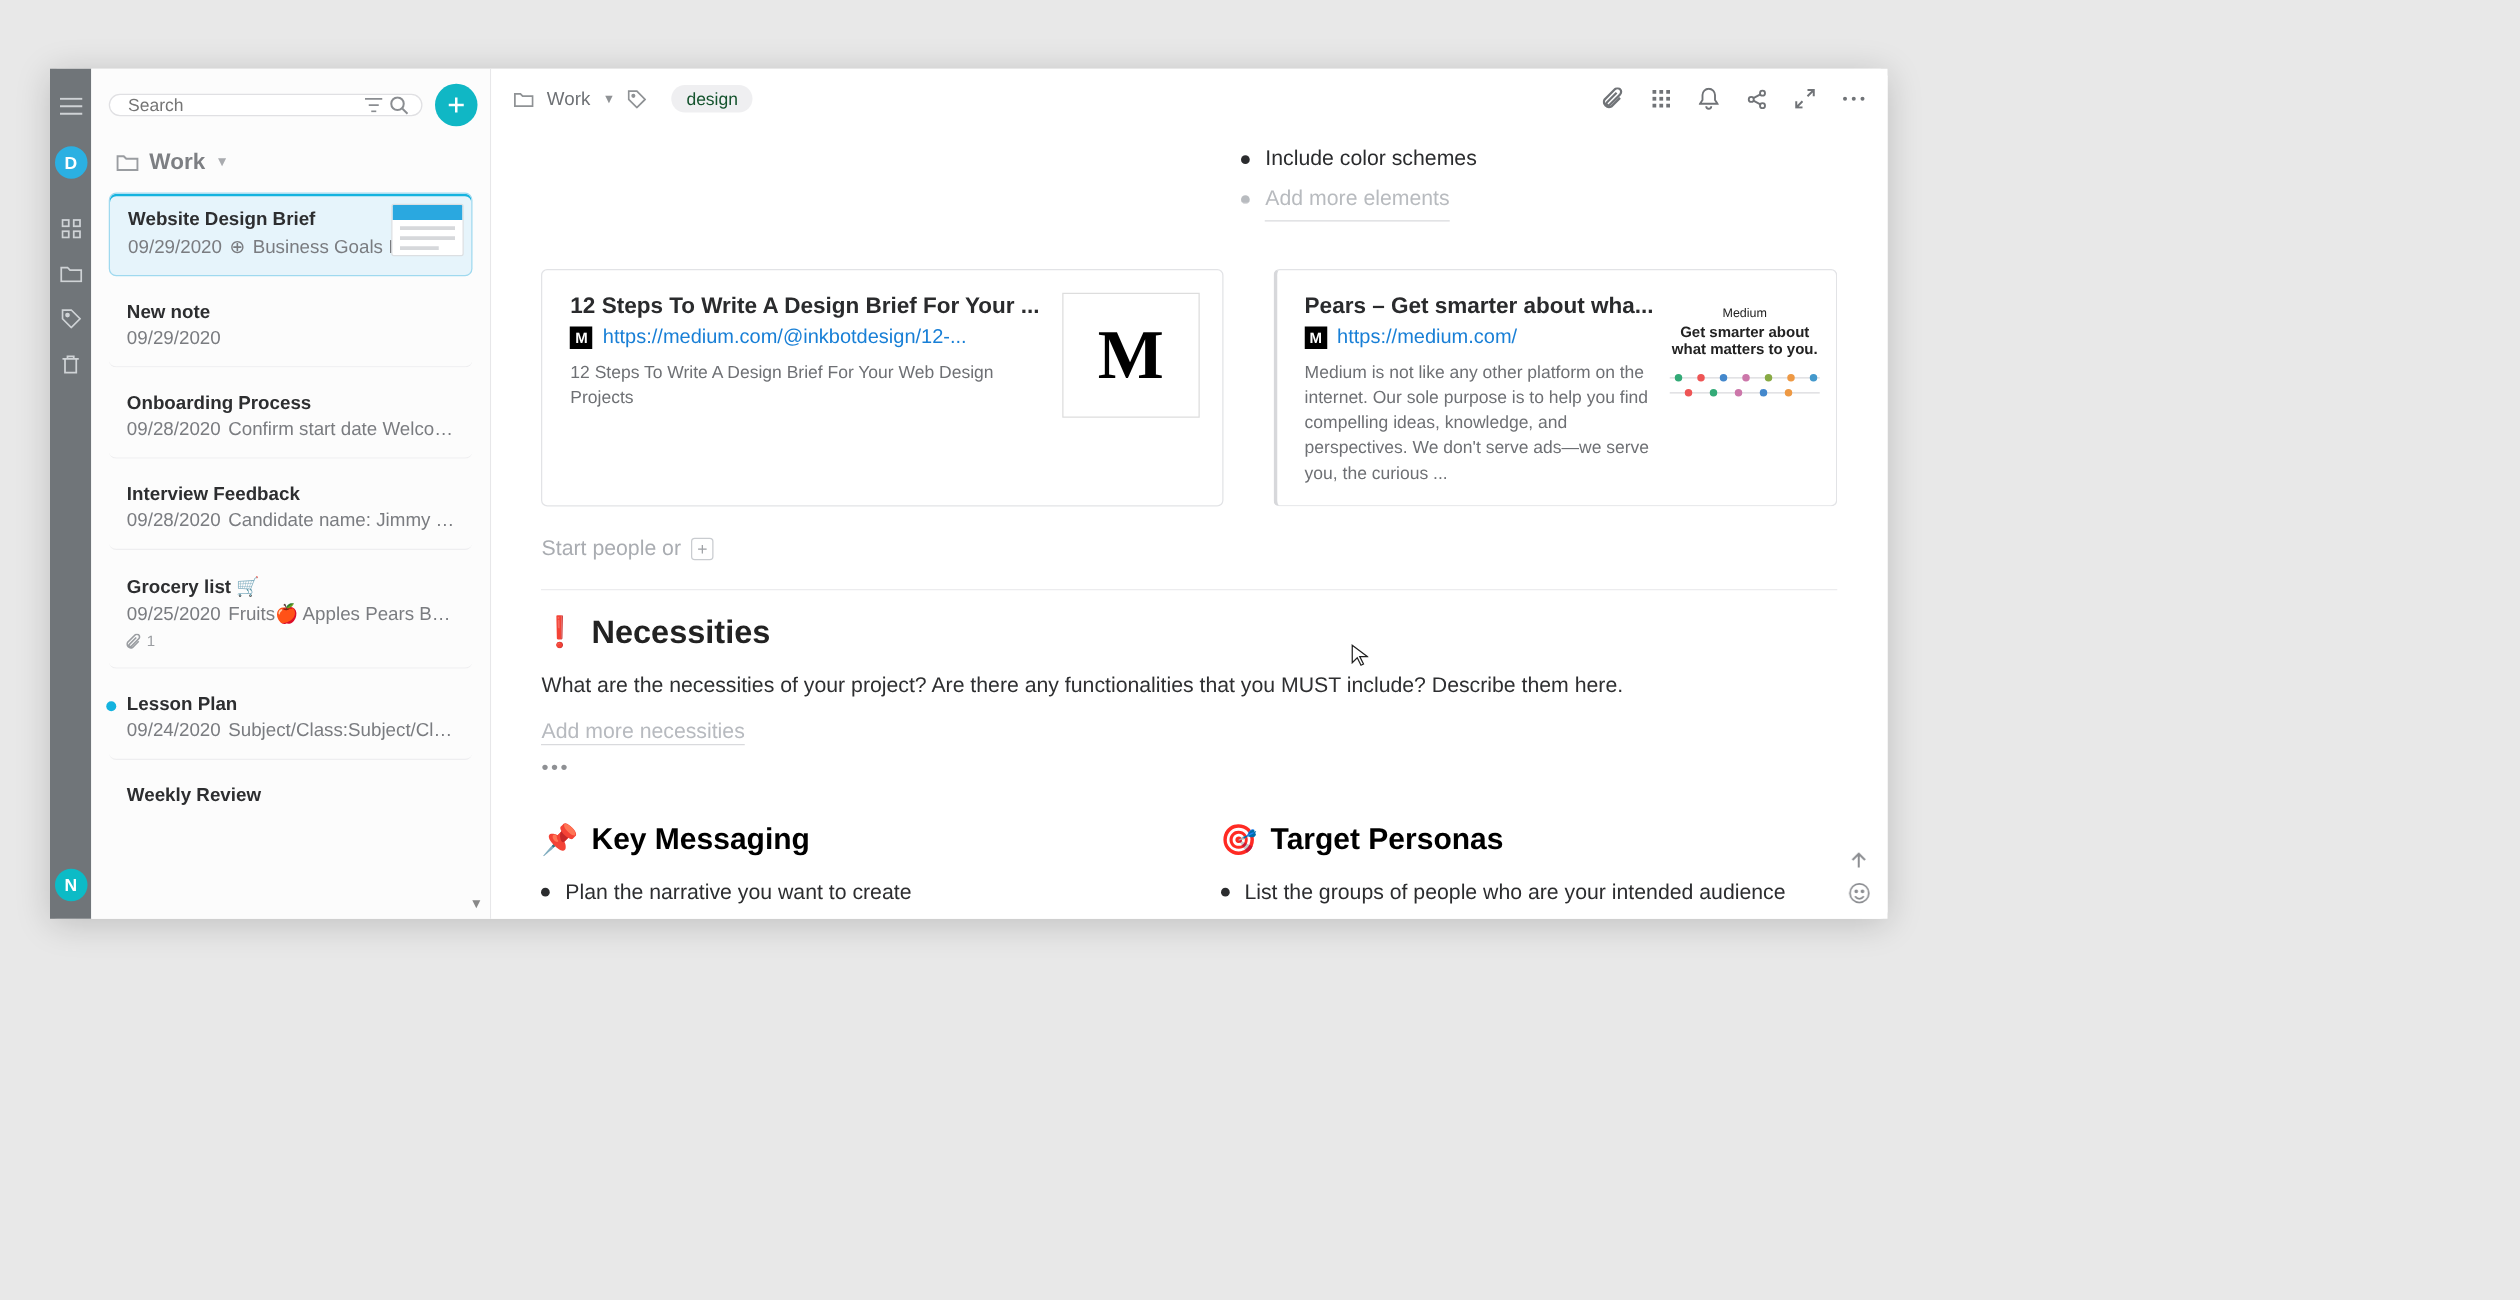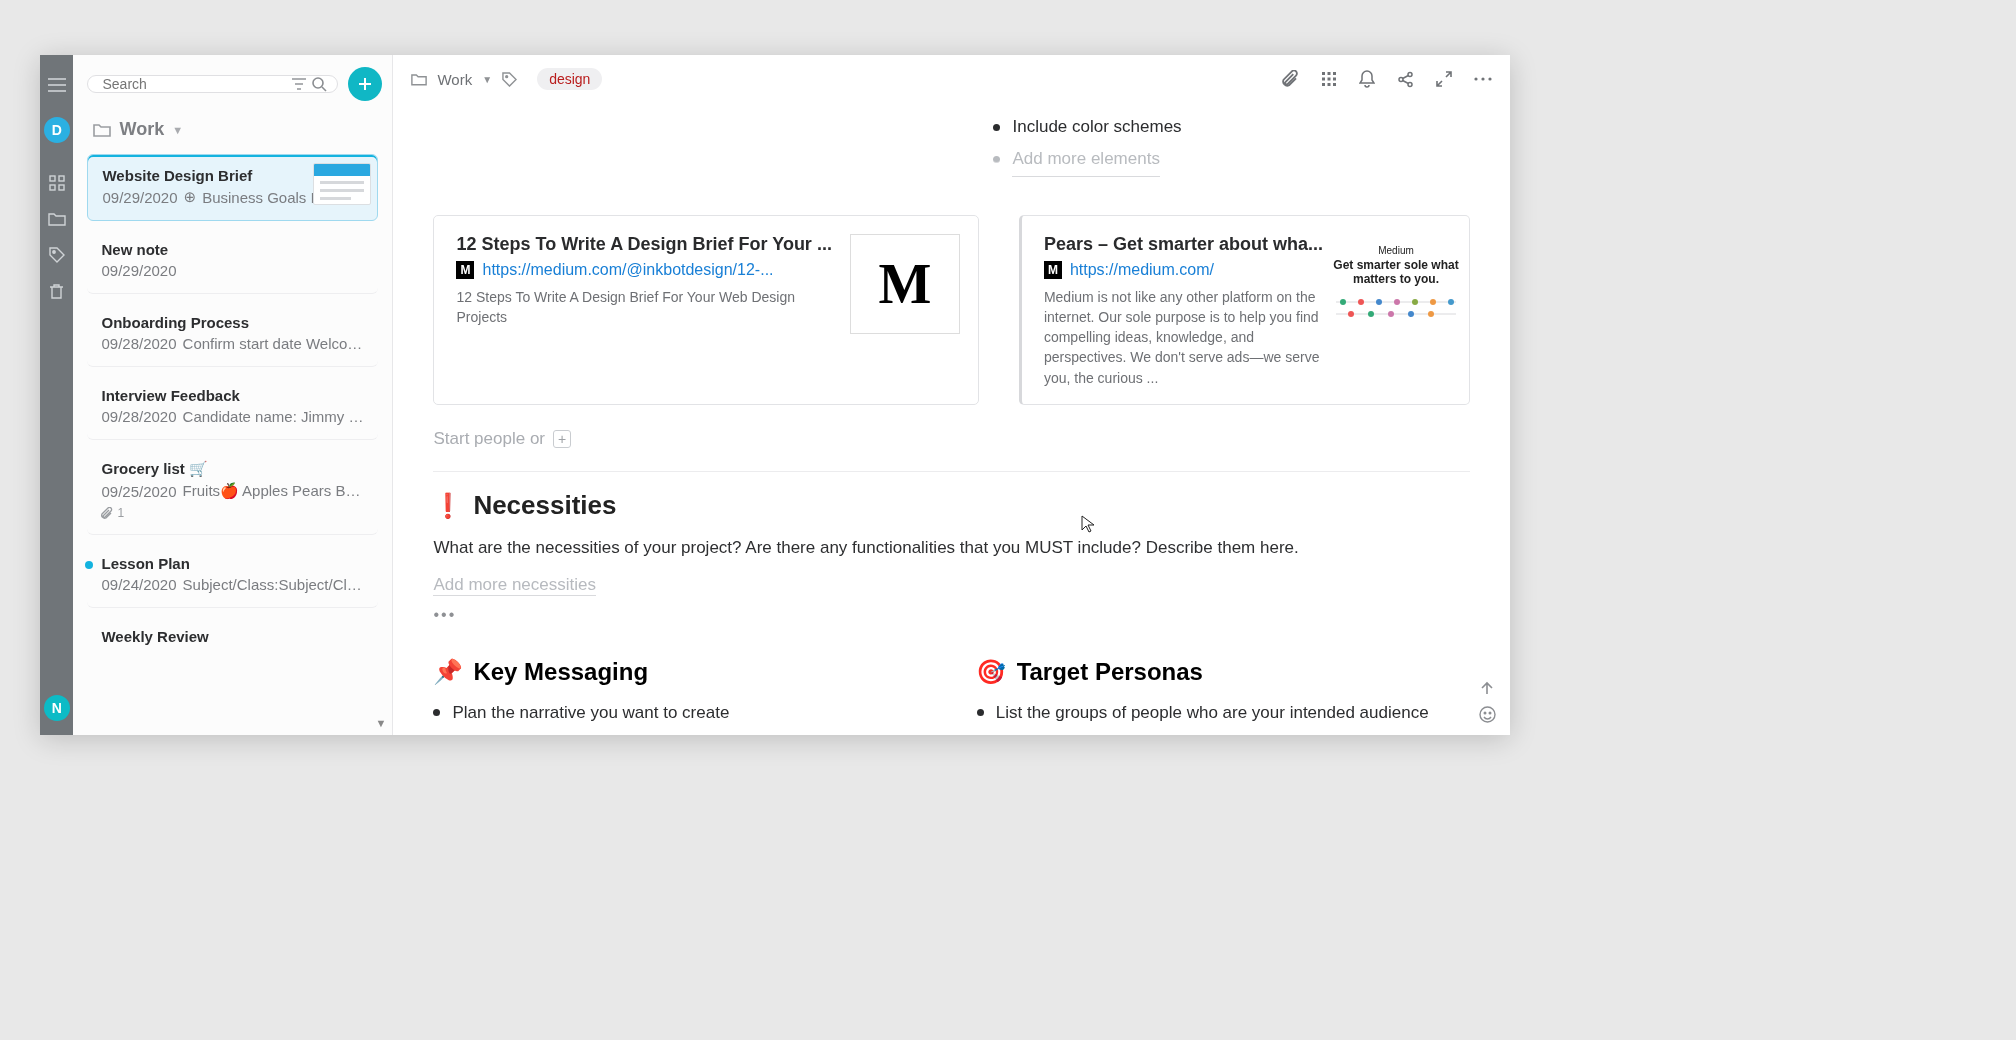--- a/index.html
+++ b/index.html
@@ -35,21 +35,21 @@
   .note .thumb .bar{height:12px;background:#2aa8e0;}
   .note .thumb .ln{height:3px;background:#d6d8db;margin:5px 6px 0;}
   .note .dot-unread{width:8px;height:8px;border-radius:50%;background:#14b3df;position:absolute;left:-2px;top:18px;}
   .sidebar .sb-chev{position:absolute;bottom:6px;right:6px;color:#888;font-size:11px;}
   
   .main { flex:1; display:flex; flex-direction:column; position:relative; background:#fff;}
   .topbar { height:48px; display:flex; align-items:center; padding:0 18px; }
   .crumbs { display:flex; align-items:center; gap:10px; color:#6e7175; font-size:15px;}
   .crumbs .fico{color:#8f9295;}
   .crumbs .chev{font-size:10px;color:#8f9295;}
-  .tagchip { margin-left:10px; background:#efeff1; color:#b91c1c; padding:3px 12px; border-radius:14px; font-size:14px;text-align:right; }
+  .tagchip { margin-left:10px; background:#efeff1; color:#14532d; padding:3px 12px; border-radius:14px; font-size:14px;text-align:right; }
   .tb-right { margin-left:auto; display:flex; align-items:center; gap:22px; color:#707377;}
   .tb-right .ic{cursor:pointer;}
   .content { flex:1; overflow:auto; padding:0 40px 40px 40px; position:relative;}
   .content::-webkit-scrollbar{width:10px}
   .content::-webkit-scrollbar-thumb{background:#d2d2d5;border-radius:8px}
   .sub-bullets{margin-left:560px; list-style:none; padding-top:8px;}
   .sub-bullets li{display:flex;align-items:center;gap:12px;font-size:17px;color:#2b2c2e;line-height:1.9;}
   .sub-bullets li .b{width:7px;height:7px;border-radius:50%;background:#2b2c2e;display:inline-block;}
   .sub-bullets li.ghost{color:#b8bbbf;}
   .sub-bullets li.ghost .b{background:#b8bbbf;}
@@ -327,21 +327,21 @@
             <div class="ct">Pears – Get smarter about wha...</div>
             <div class="url">
                 <span class="m">M</span>
                 <a>https://medium.com/</a>
               </div>
             <div class="desc">Medium is not like any other platform on the internet. Our sole purpose is to help you find compelling ideas, knowledge, and perspectives. We don't serve ads—we serve you, the curious ...</div>
           </div>
           <div class="img med med-prev">
             <div style="text-align:center">
               <div class="t1">Medium</div>
-              <div class="t2">Get smarter sole what matters to you.</div>
+              <div class="t2">Get smarter about what matters to you.</div>
               <svg class="dots" width="130" height="28" viewBox="0 0 130 28">
                 <line x1="5" y1="8" x2="125" y2="8" stroke="#d9d9dc"></line>
                   <line x1="5" y1="20" x2="125" y2="20" stroke="#d9d9dc"></line>
                 <circle cx="12" cy="8" r="3" fill="#3a7"></circle>
                   <circle cx="30" cy="8" r="3" fill="#e55"></circle>
                   <circle cx="48" cy="8" r="3" fill="#48c"></circle>
                   <circle cx="66" cy="8" r="3" fill="#c7a"></circle>
                   <circle cx="84" cy="8" r="3" fill="#8a4"></circle>
                   <circle cx="102" cy="8" r="3" fill="#e94"></circle>
                   <circle cx="120" cy="8" r="3" fill="#49c"></circle>

